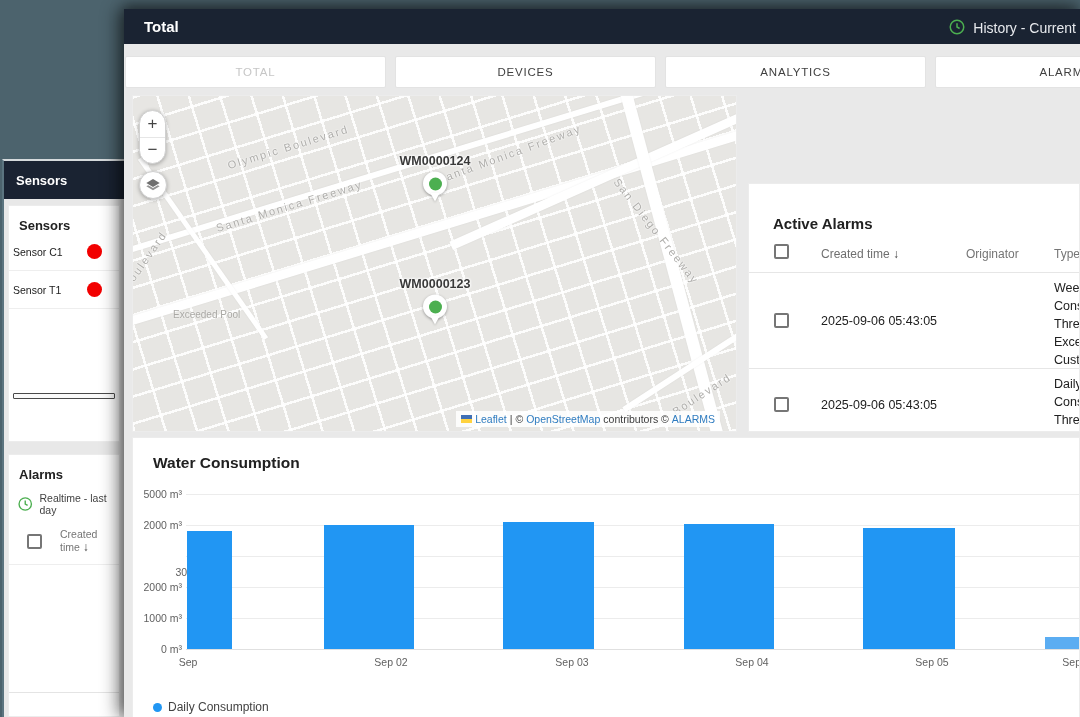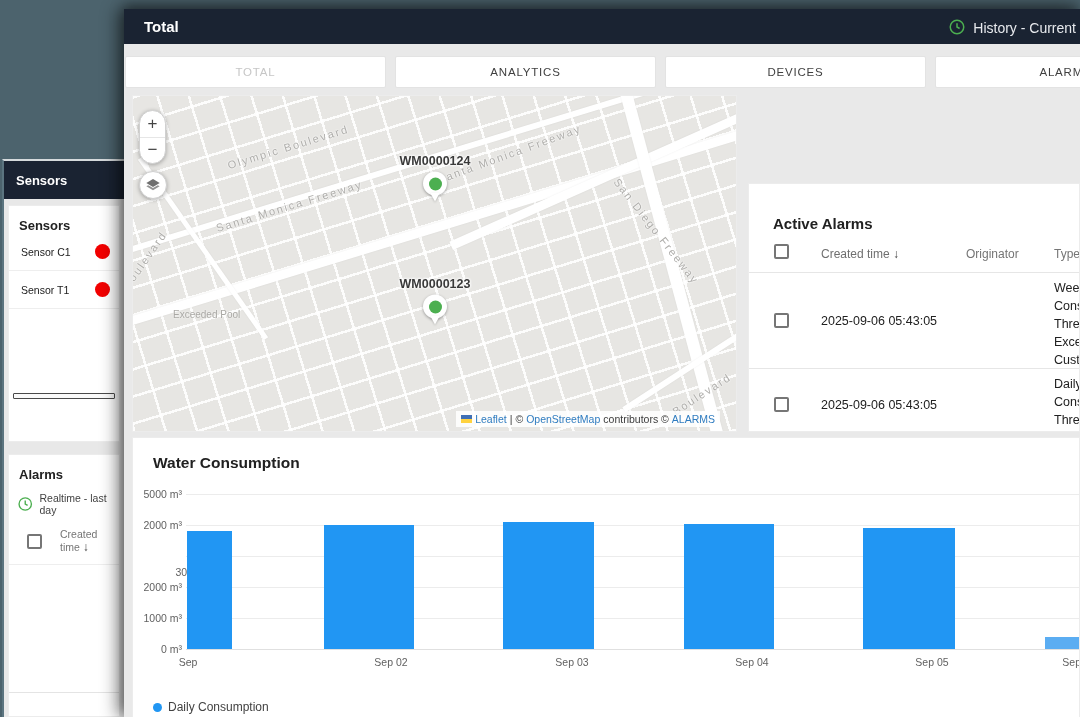--- a/index.html
+++ b/index.html
@@ -11,21 +11,21 @@
           background:#e8e8e8; border-top:2px solid #d5dadc; border-left:2px solid #5b747f; }
   .lwin-header { height:38px; background:#1a2332; display:flex; align-items:center; padding-left:12px; }
   .lwin-header .ttl { color:#fff; font-size:13px; font-weight:bold; }
   .lcard { position:absolute; left:4px; width:112px; background:#fff; border:1px solid #ececec; }
   .lcard.sensors { top:44px; height:237px; }
   .lcard.alarms  { top:293px; height:263px; }
   .lcard-title { font-size:13px; font-weight:bold; color:#212121; padding:12px 0 0 10px; }
   .lthead { display:flex; font-size:10px; color:#757575; padding:14px 0 8px 12px;
             border-bottom:1px solid #e0e0e0; }
   .lthead .c1 { width:76px; }
-  .lrow { display:flex; align-items:center; height:38px; padding-left:12px;
+  .lrow { display:flex; align-items:center; height:38px; padding-left:4px;
           border-bottom:1px solid #eee; font-size:10.5px; color:#212121; }
   .lrow .nm { width:74px; }
   .dot { width:15px; height:15px; border-radius:50%; display:inline-block; }
   .lscroll { position:absolute; left:4px; top:187px; width:102px; height:6px;
              background:#fafafa; border:1px solid #4a4a4a; border-radius:1px; }
   .ldiv-bottom { position:absolute; left:0; right:0; top:237px; border-top:1px solid #e4e4e4; }
   .realtime { display:flex; align-items:center; gap:6px; font-size:10.5px; color:#424242;
               padding:10px 0 0 8px; }
   .lalarm-head { display:flex; align-items:center; gap:18px; padding:12px 0 10px 18px;
                  font-size:10.5px; color:#757575; border-bottom:1px solid #eee; }
@@ -172,22 +172,22 @@
       <svg class="clock-svg" viewBox="0 0 24 24" fill="none" stroke="#4caf50" stroke-width="2">
         <circle cx="12" cy="12" r="9"></circle>
           <path d="M12 7v5l3.5 2"></path>
       </svg>
       <span>History - Current</span>
     </span>
   </div>
 
   <div class="tabs" id="tab-row">
       <div class="tab active">TOTAL</div>
+      <div class="tab">DEVICES</div>
       <div class="tab">ANALYTICS</div>
-      <div class="tab">DEVICES</div>
       <div class="tab">ALARMS</div>
     </div>
 
   <div class="card map">
     <div class="road" style="left:-60px; top:52px; width:760px; height:6px; transform:rotate(-17deg);"></div>
     <div class="road" style="left:-60px; top:122px; width:760px; height:9px; transform:rotate(-17deg);"></div>
     <div class="road" style="left:300px; top:60px; width:420px; height:9px; transform:rotate(-24deg);"></div>
     <div class="road" style="left:536px; top:-30px; width:12px; height:420px; transform:rotate(-15deg);"></div>
     <div class="road" style="left:-40px; top:150px; width:220px; height:5px; transform:rotate(55deg);"></div>
     <div class="road" style="left:470px; top:240px; width:260px; height:6px; transform:rotate(-33deg);"></div>

